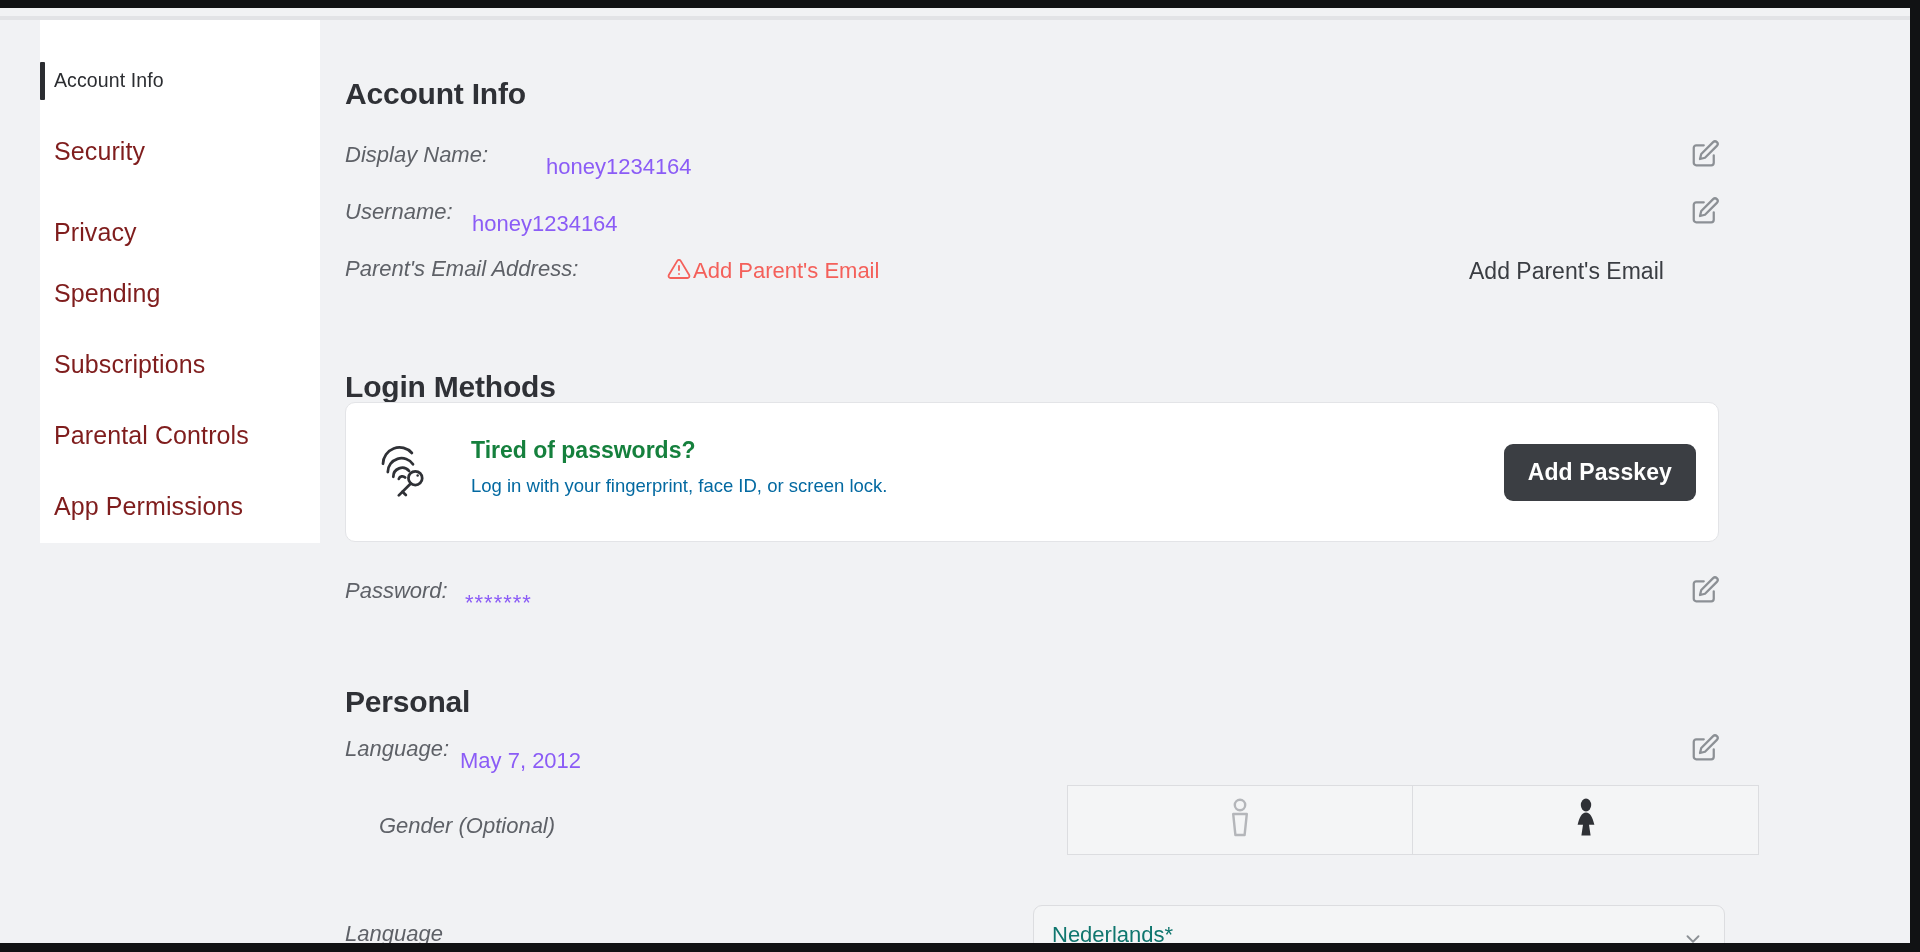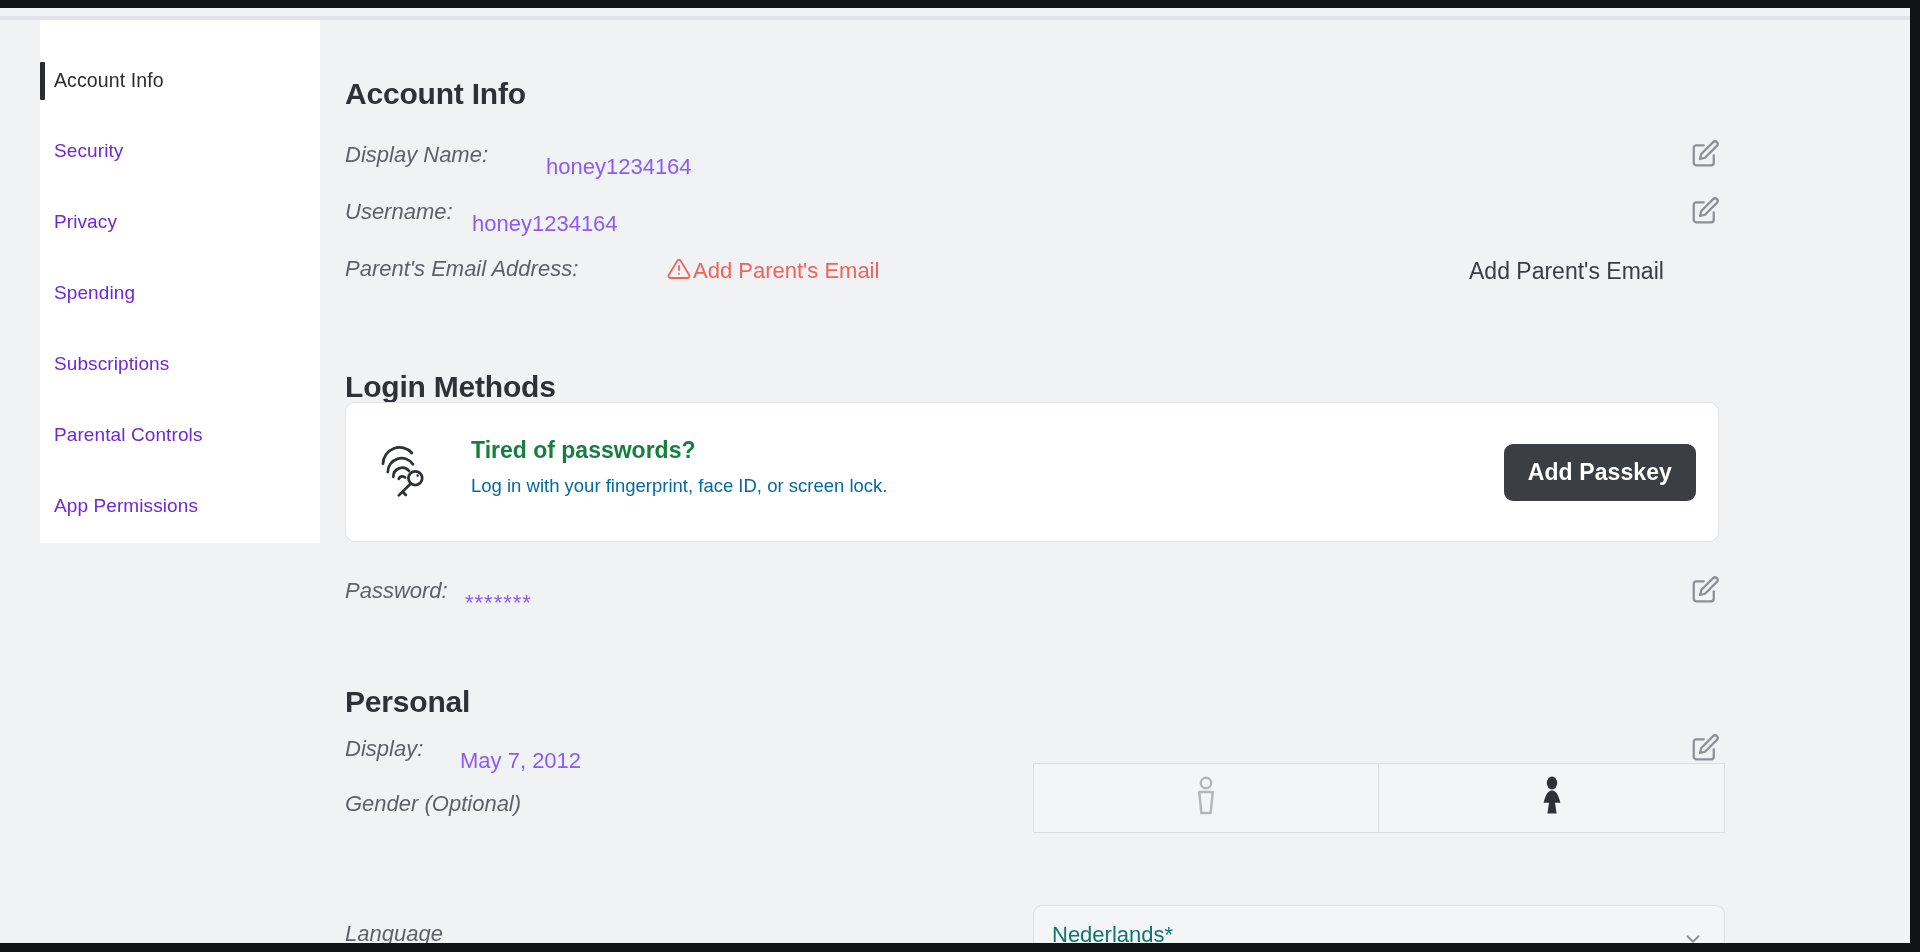--- a/index.html
+++ b/index.html
@@ -65,22 +65,22 @@
     left: 0px;
     top: 2px;
     width: 5px;
     height: 38px;
     background: #2b2d31;
     border-radius: 1px;
   }
   .side-item .label {
     position: absolute;
     left: 14px;
-    font-size: 19px;
-    color: #6d28d9;
+    font-size: 25px;
+    color: #7f1d1d;
     letter-spacing: 0.1px;
     white-space: nowrap;
   }
   .side-item.active .label {
     color: #2b2d31;
     font-size: 19.5px;
   }
 
   
   .main {
@@ -263,21 +263,21 @@
 
     <div class="side-item active" style="top:40px">
       <span class="bar"></span>
       <span class="label">Account Info</span>
     </div>
 
     <div class="side-item" style="top:111px">
       <span class="label">Security</span>
     </div>
 
-    <div class="side-item" style="top:182px">
+    <div class="side-item" style="top:192px">
       <span class="label">Privacy</span>
     </div>
 
     <div class="side-item" style="top:253px">
       <span class="label">Spending</span>
     </div>
 
     <div class="side-item" style="top:395px">
       <span class="label">Parental Controls</span>
     </div>
@@ -360,31 +360,31 @@
         <svg width="30" height="30" viewBox="0 0 24 24" fill="none" stroke="#8c9095" stroke-width="1.8" stroke-linecap="round" stroke-linejoin="round">
           <path d="M19 13v6a2 2 0 0 1-2 2H5a2 2 0 0 1-2-2V7a2 2 0 0 1 2-2h6"></path>
           <path d="M18.5 2.5a2.12 2.12 0 0 1 3 3L12 15l-4 1 1-4 9.5-9.5z"></path>
         </svg>
       </span>
     </div>
 
     <h2 class="section-title" style="left:0; top:640px;">Personal</h2>
 
     <div class="field-row" style="top:716px">
-      <span class="field-label">Display:</span>
+      <span class="field-label">Language:</span>
       <span class="field-value" style="left:115px">May 7, 2012</span>
       <span class="edit-icon" style="left:1345px; top:-3px;">
         <svg width="30" height="30" viewBox="0 0 24 24" fill="none" stroke="#8c9095" stroke-width="1.8" stroke-linecap="round" stroke-linejoin="round">
           <path d="M19 13v6a2 2 0 0 1-2 2H5a2 2 0 0 1-2-2V7a2 2 0 0 1 2-2h6"></path>
           <path d="M18.5 2.5a2.12 2.12 0 0 1 3 3L12 15l-4 1 1-4 9.5-9.5z"></path>
         </svg>
       </span>
     </div>
 
-    <div class="field-row" style="top:768px; height:70px;">
+    <div class="field-row" style="top:790px; height:70px;margin-left:34px;">
       <span class="field-label" style="top:3px">Gender (Optional)</span>
       <div class="gender-group" style="left:688px; top:-25px;">
         <div class="gender-btn">
           <span>
             <svg width="26" height="42" viewBox="0 0 26 42" fill="none" stroke="#b4b6ba" stroke-width="2.4" stroke-linejoin="round">
               <circle cx="13" cy="8" r="5.2"></circle>
               <path d="M6.2 17h13.6l-2.2 21H8.4L6.2 17z"></path>
             </svg>
           </span>
         </div>

